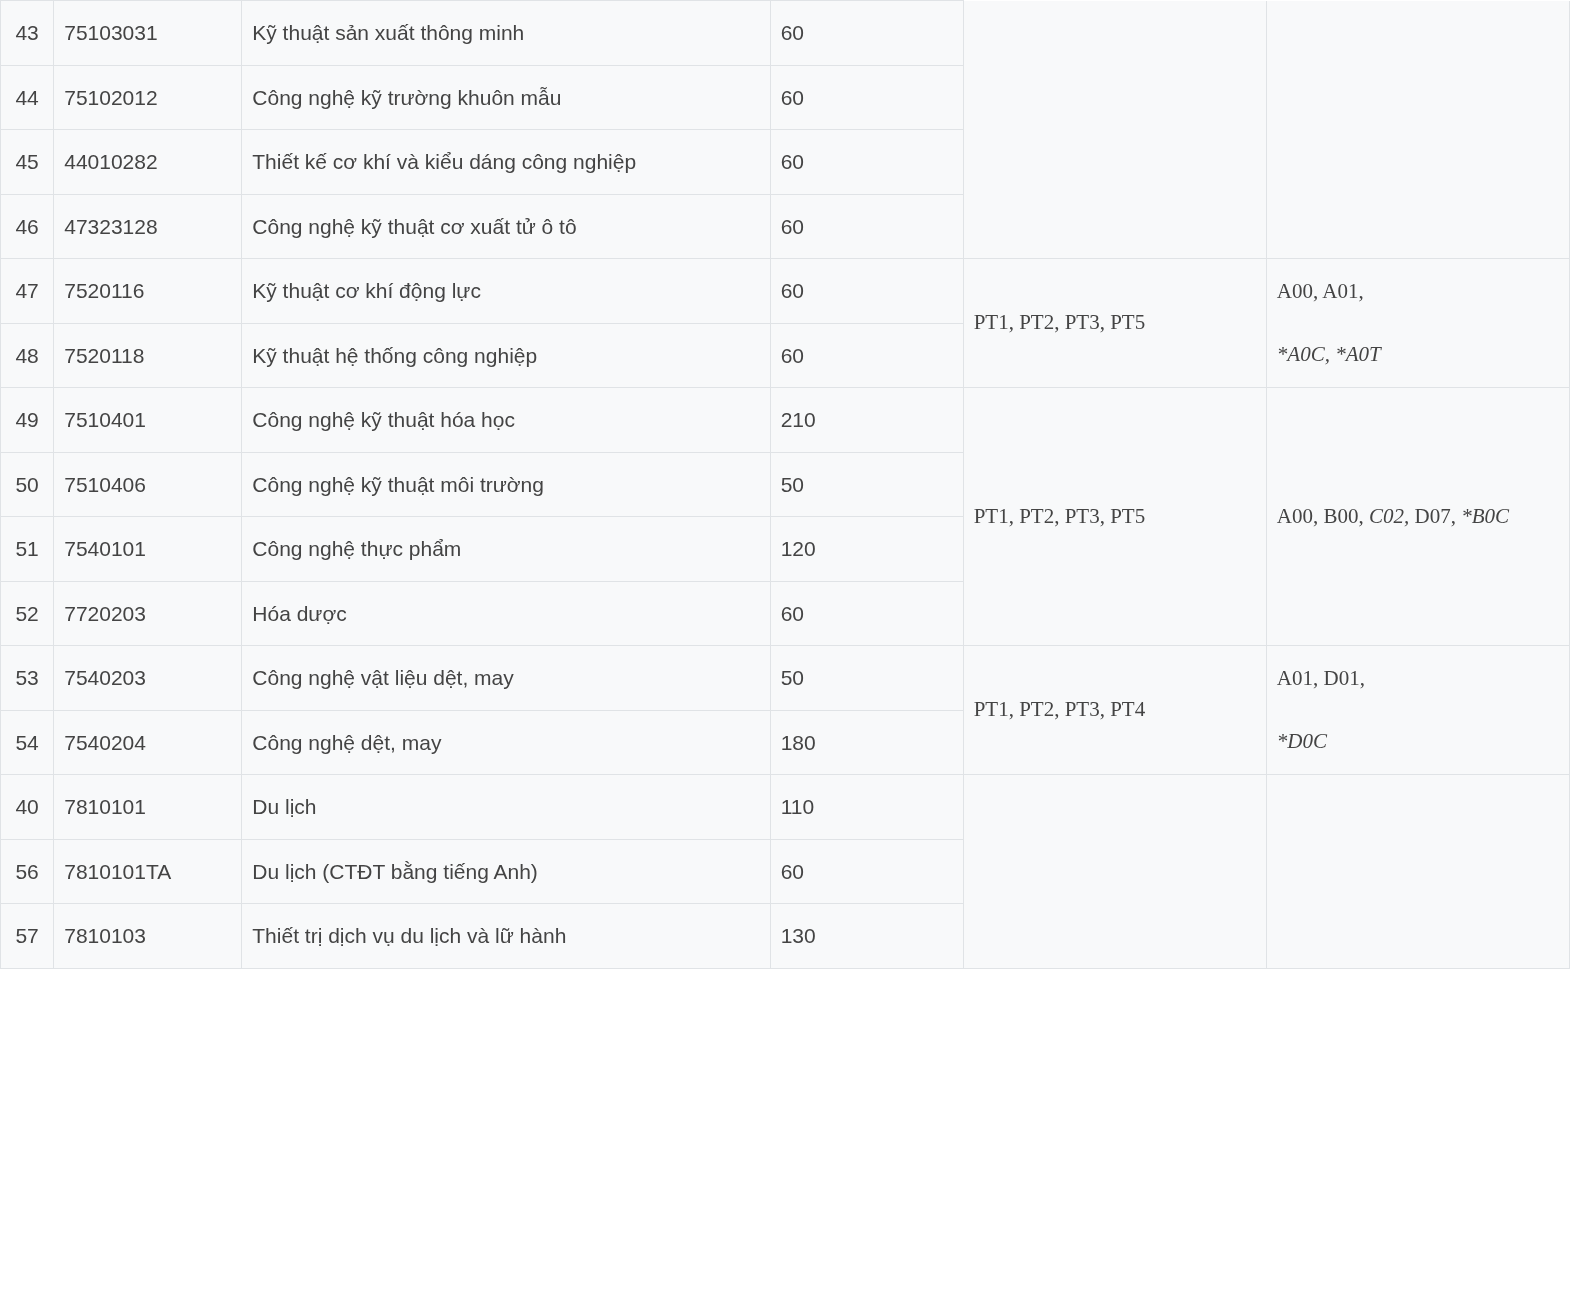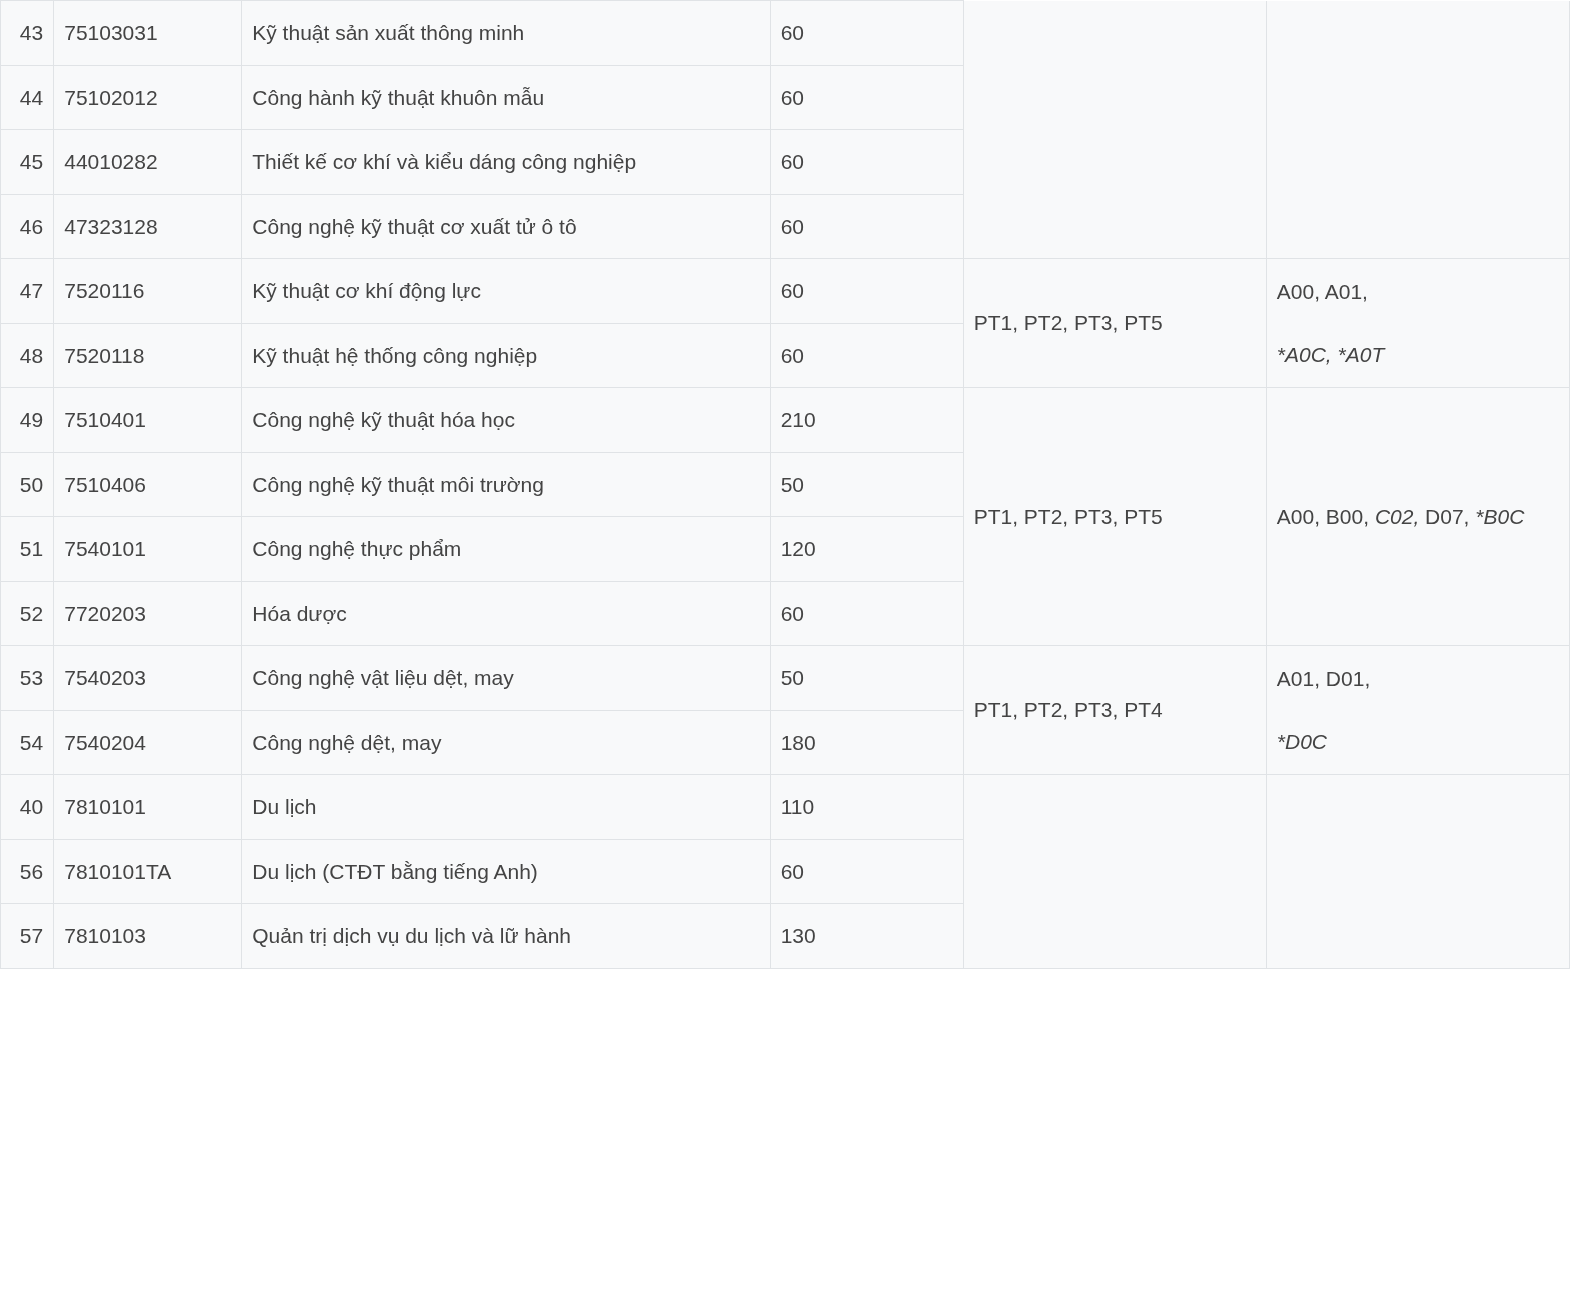--- a/index.html
+++ b/index.html
@@ -16,29 +16,29 @@
     width: 100%;
     table-layout: fixed;
   }
   td {
     border: 1px solid #e0e3e6;
     padding: 16px 10px;
     vertical-align: top;
     background: #f8f9fa;
     line-height: 1.5;
   }
-  td.idx { text-align: right; }
+  td.idx { text-align: center; }
   .col-idx  { width: 43px; }
   .col-code { width: 152px; }
   .col-name { width: 427px; }
   .col-qty  { width: 156px; }
   .col-pt   { width: 245px; }
   .col-sub  { width: 245px; }
   .ital { font-style: italic; margin-top: 40px; }
-  td.merged { vertical-align: middle; }
+  td.merged { vertical-align: middle; font-family: Liberation Serif, serif; }
   
   td.open-top { border-top: none; }
 </style>
 </head>
 <body>
 
 <table>
   <colgroup>
     <col class="col-idx">
       <col class="col-code">
@@ -53,21 +53,21 @@
       <td class="idx">43</td>
       <td>75103031</td>
       <td>Kỹ thuật sản xuất thông minh</td>
       <td>60</td>
       <td class="merged open-top" rowspan="4"></td>
       <td class="merged open-top" rowspan="4"></td>
     </tr>
     <tr>
       <td class="idx">44</td>
       <td>75102012</td>
-      <td>Công hành kỹ thuật khuôn mẫu</td>
+      <td>Công nghệ kỹ trường khuôn mẫu</td>
       <td>60</td>
     </tr>
     <tr>
       <td class="idx">45</td>
       <td>44010282</td>
       <td>Thiết kế cơ khí và kiểu dáng công nghiệp</td>
       <td>60</td>
     </tr>
     <tr>
       <td class="idx">46</td>
@@ -151,17 +151,17 @@
     </tr>
     <tr>
       <td class="idx">56</td>
       <td>7810101TA</td>
       <td>Du lịch (CTĐT bằng tiếng Anh)</td>
       <td>60</td>
     </tr>
     <tr>
       <td class="idx">57</td>
       <td>7810103</td>
-      <td>Quản trị dịch vụ du lịch và lữ hành</td>
+      <td>Thiết trị dịch vụ du lịch và lữ hành</td>
       <td>130</td>
     </tr>
   </tbody>
 </table>
 
 </body></html>

